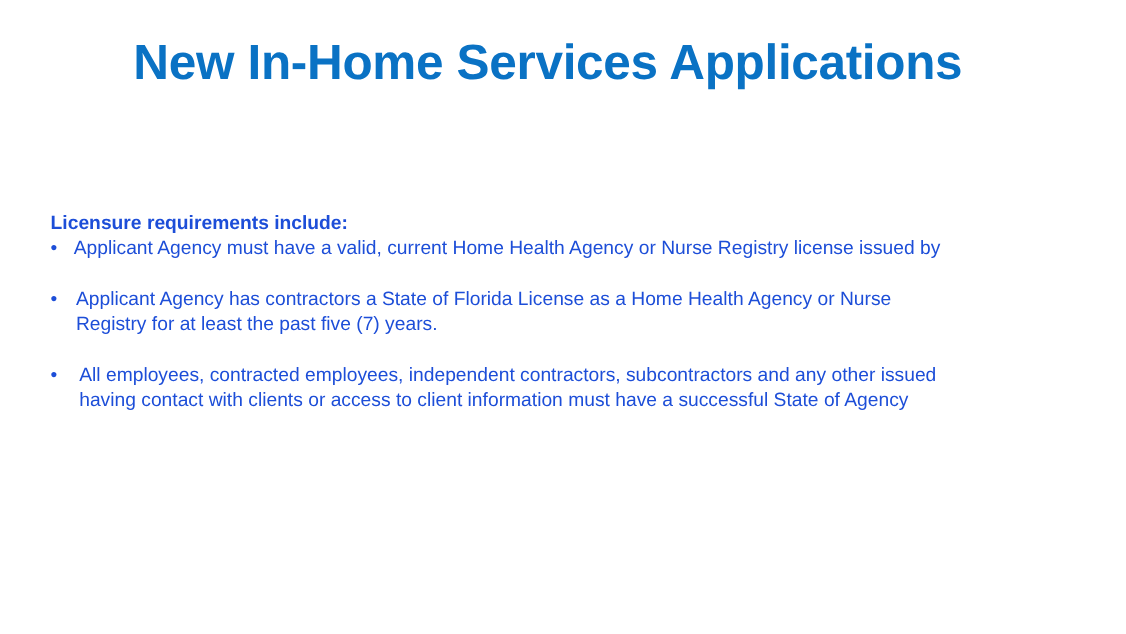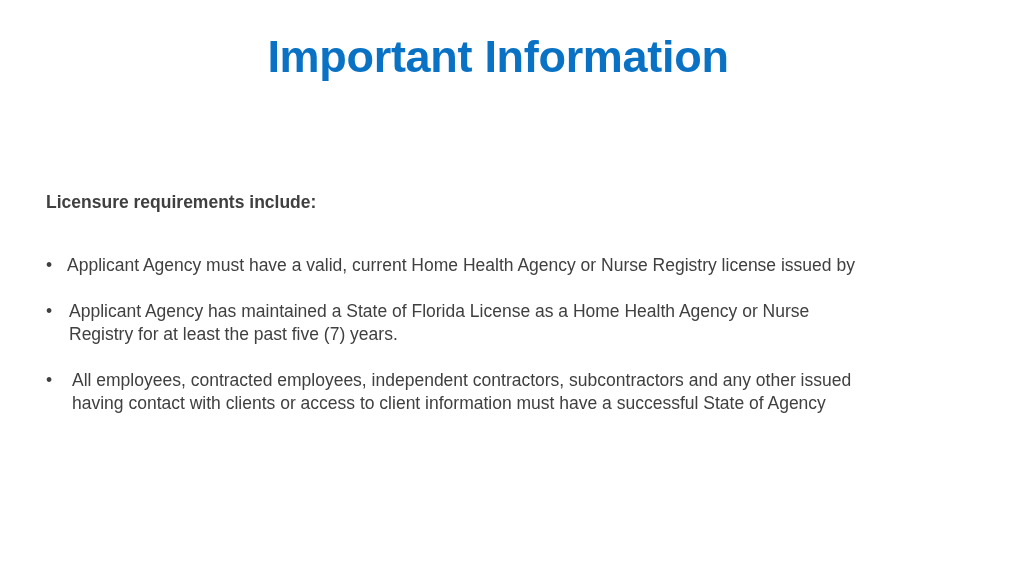--- a/index.html
+++ b/index.html
@@ -25,64 +25,64 @@
       font-size: 45px;
       line-height: 54px;
       letter-spacing: -0.3px;
     }
     .slide-title span { display: block; }
     .content {
       position: absolute;
       left: 46px;
       top: 191px;
       width: 940px;
-      color: #404040;
+      color: #1d4ed8;
       font-size: 17.5px;
       line-height: 23px;
     }
     .heading {
       font-weight: bold;
       margin: 0;
     }
     .bullet {
       position: relative;
       margin: 0;
     }
     .bullet .dot {
       position: absolute;
       left: 0;
       top: 0;
     }
     .bullet .text {
       display: block;
     }
     .b1 { padding-left: 21px; }
-    .b1 .text { text-indent: 0; margin-top: 40px; }
+    .b1 .text { text-indent: 0; }
     .b1 .wrap { padding-left: 4px; }
     .b2 { padding-left: 23px; margin-top: 23px; }
     .b3 { padding-left: 26px; margin-top: 23px; }
   </style>
 </head>
 <body>
 
 <div class="slide-title">
-  <span>Important Information</span>
+  <span>New In-Home Services Applications</span>
 </div>
 
 <div class="content">
   <p class="heading">Licensure requirements include:</p>
 
   <div class="bullet b1">
     <span class="dot">•</span>
     <span class="text">Applicant Agency must have a valid, current Home Health Agency or Nurse Registry license issued by</span>
   </div>
 
   <div class="bullet b2">
     <span class="dot">•</span>
-    <span class="text">Applicant Agency has maintained a State of Florida License as a Home Health Agency or Nurse</span>
+    <span class="text">Applicant Agency has contractors a State of Florida License as a Home Health Agency or Nurse</span>
     <span class="text">Registry for at least the past five (7) years.</span>
   </div>
 
   <div class="bullet b3">
     <span class="dot">•</span>
     <span class="text">All employees, contracted employees, independent contractors, subcontractors and any other issued</span>
     <span class="text">having contact with clients or access to client information must have a successful State of Agency</span>
   </div>
 </div>
 

